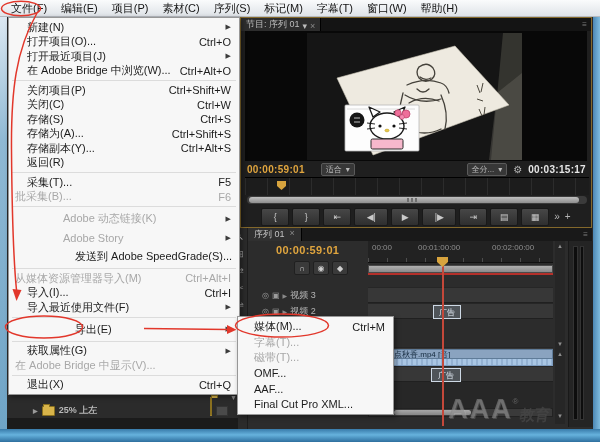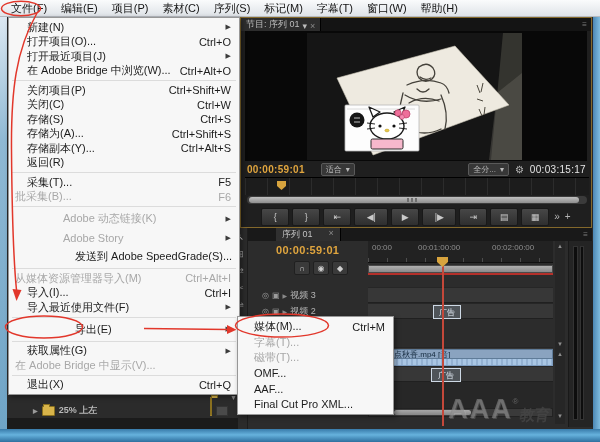--- a/index.html
+++ b/index.html
@@ -20,21 +20,21 @@
   
   .pm{left:240px;top:17px;width:352px;height:211px;background:#1f1f1f;border:1px solid #83682b;box-sizing:border-box;}
   .pm-tabbar{left:0;top:0;width:100%;height:13px;background:#141414;display:flex;align-items:stretch;}
   .pm-tab{background:#2d2d2d;color:#bdbdbd;font-size:9px;display:flex;align-items:flex-end;gap:3px;padding:0 5px;border-right:1px solid #000;}
   .tab-close{color:#8a8a8a;font-size:9px;}
   .panel-menu{margin-left:auto;color:#7c7c7c;font-size:8px;padding:0 4px;display:flex;align-items:center;}
   .pm-video{left:4px;top:13px;width:342px;height:130px;background:#080808;}
   .pm-frame{left:62px;top:2px;width:215px;height:127px;}
   .pm-ctl{left:0;top:143px;width:100%;height:16px;display:flex;align-items:center;font-size:10px;}
   .tc-gold{color:#e0a53e;font-weight:bold;letter-spacing:.3px;}
-  .tc-white{color:#e6e6e6;font-weight:normal;letter-spacing:.3px;}
+  .tc-white{color:#e6e6e6;font-weight:bold;letter-spacing:.3px;}
   .dd{background:#373737;border:1px solid #5a5a5a;border-radius:2px;color:#b9b9b9;font-size:8px;
       display:flex;align-items:center;gap:4px;padding:0 4px;height:11px;}
   .wrench{color:#b9b9b9;font-size:10px;}
   .pm-scrub{left:4px;top:159px;width:344px;height:17px;background:#1c1c1c;border-top:1px solid #000;
      background-image:repeating-linear-gradient(90deg,#2c2c2c 0 1px,transparent 1px 22px);}
   .gold-marker{width:9px;height:9px;background:#d8a43e;clip-path:polygon(0 0,100% 0,100% 55%,50% 100%,0 55%);}
   .pm-scrollbar{left:6px;top:178px;width:340px;height:8px;background:#3b3b3b;border-radius:4px;}
   .pm-thumb{left:2px;top:1px;width:330px;height:6px;border-radius:3px;background:linear-gradient(#c0c0c0,#8e8e8e);}
   .pm-grip{left:160px;top:2px;width:12px;height:4px;background:repeating-linear-gradient(90deg,#6f6f6f 0 2px,transparent 2px 4px);}
   .pm-trans{left:0;top:188px;width:100%;height:21px;display:flex;align-items:center;justify-content:center;gap:3px;}
@@ -44,21 +44,21 @@
   .tplain{color:#b5b5b5;font-size:10px;margin-left:2px;}
 
   
   .tl{left:233px;top:228px;width:359px;height:201px;background:#2c2c2c;}
   .tl-tools{left:0;top:0;width:15px;height:201px;background:#2b2b2b;border-right:1px solid #1d1d1d;
      display:flex;flex-direction:column;align-items:center;padding-top:4px;gap:7px;box-sizing:border-box;
      color:#9a9a9a;font-size:9px;z-index:2;}
   .tool:first-child{color:#e8e8e8;}
   .tl-main{left:15px;top:0;width:344px;height:201px;}
   .tl-tabbar{left:0;top:0;width:100%;height:13px;background:#191919;display:flex;}
-  .tl-tab{background:#303030;color:#c2c2c2;font-size:9px;display:flex;align-items:flex-start;gap:16px;padding:0 6px;border-right:1px solid #000;margin-left:28px;}
+  .tl-tab{background:#303030;color:#c2c2c2;font-size:9px;display:flex;align-items:flex-start;gap:5px;padding:0 6px;border-right:1px solid #000;}
   .tl-tc{left:28px;top:16px;font-size:11px;}
   .snaps{left:46px;top:33px;display:flex;gap:3px;}
   .snapbtn{width:14px;height:12px;background:#3a3a3a;border:1px solid #202020;border-radius:2px;color:#cfcfcf;
      font-size:8px;display:flex;align-items:center;justify-content:center;}
   .ruler{left:120px;top:13px;width:185px;height:21px;background:#222;border-bottom:1px solid #111;color:#8e8e8e;font-size:8px;}
   .ruler .ticks{left:0;bottom:0;width:100%;height:4px;background:repeating-linear-gradient(90deg,#4d4d4d 0 1px,transparent 1px 19px);}
   .workbar{left:120px;top:37px;width:185px;height:9px;background:#4a4a4a;}
   .workbar .inner{left:1px;top:1px;width:183px;height:6px;background:linear-gradient(#b0b0b0,#8a8a8a);}
   .workbar .redline{left:0;bottom:-1px;width:185px;height:2px;background:#b5302a;}
   .ph-marker{left:189px;top:29px;width:11px;height:10px;background:#d8a43e;

